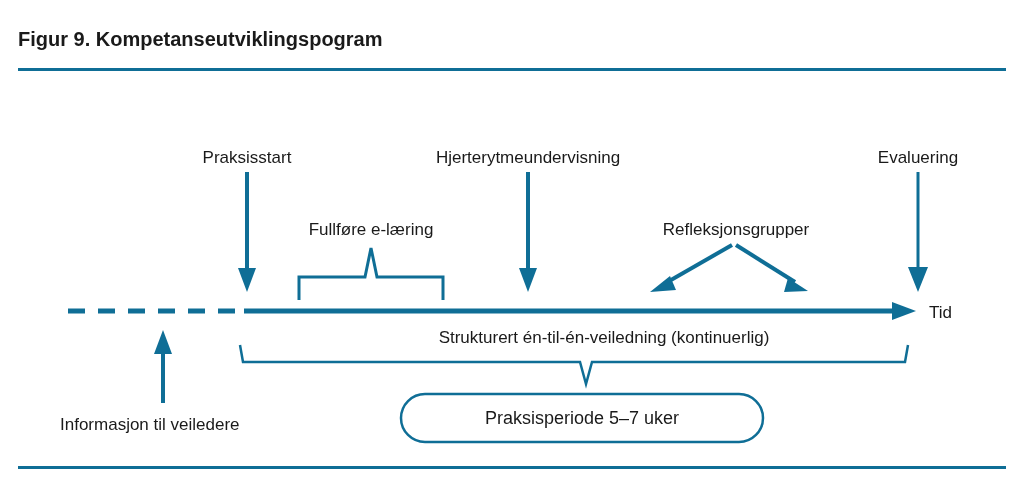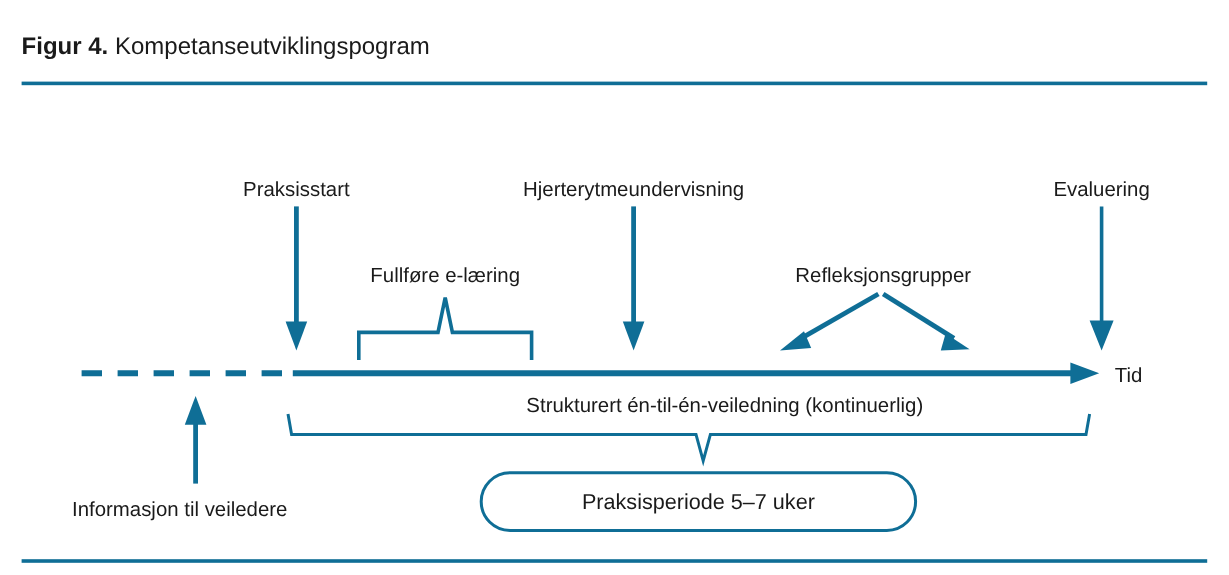--- a/index.html
+++ b/index.html
@@ -27,21 +27,21 @@
     top: 26px;
     font-size: 20px;
     line-height: 26px;
     white-space: nowrap;
     color: #1a1a1a;
   }
   .fig-title .fig-num {
     font-weight: bold;
   }
   .fig-title .fig-caption {
-    font-weight: normal;
+    font-weight: bold;
   }
 
   .rule {
     position: absolute;
     left: 18px;
     width: 988px;
     height: 3px;
     background: #0f6e96;
   }
   .rule-top { top: 68px; }
@@ -66,21 +66,21 @@
     font-size: 18px;
     fill: #1a1a1a;
   }
 </style>
 </head>
 <body>
 
 <div class="page">
 
   <div class="fig-title">
-    <span class="fig-num">Figur 4.</span>
+    <span class="fig-num">Figur 9.</span>
     <span class="fig-caption">Kompetanseutviklingspogram</span>
   </div>
 
   <div class="rule rule-top"></div>
   <div class="rule rule-bottom"></div>
 
   <svg class="diagram" viewBox="0 0 1024 479">
 
     <text class="dg-label" x="247" y="163" text-anchor="middle">Praksisstart</text>
 

